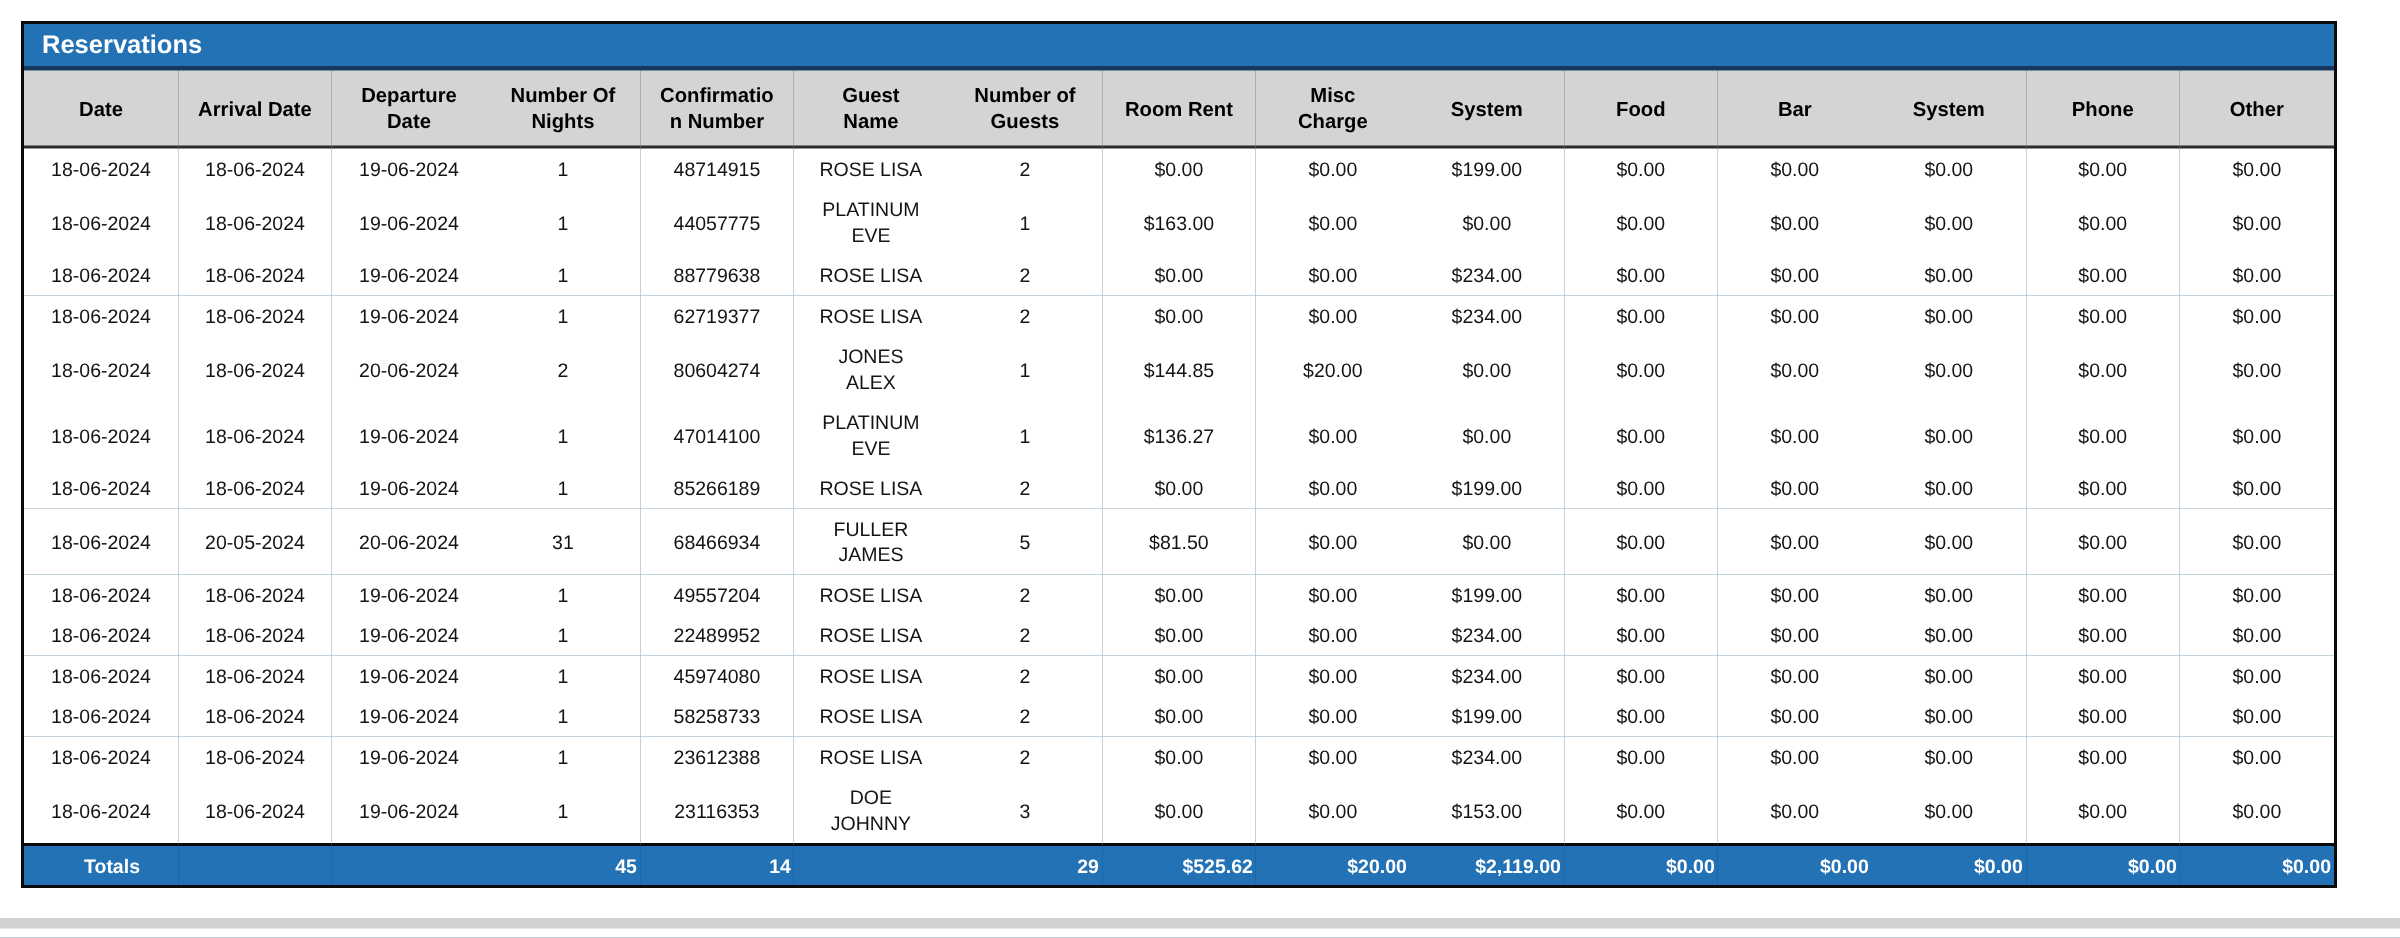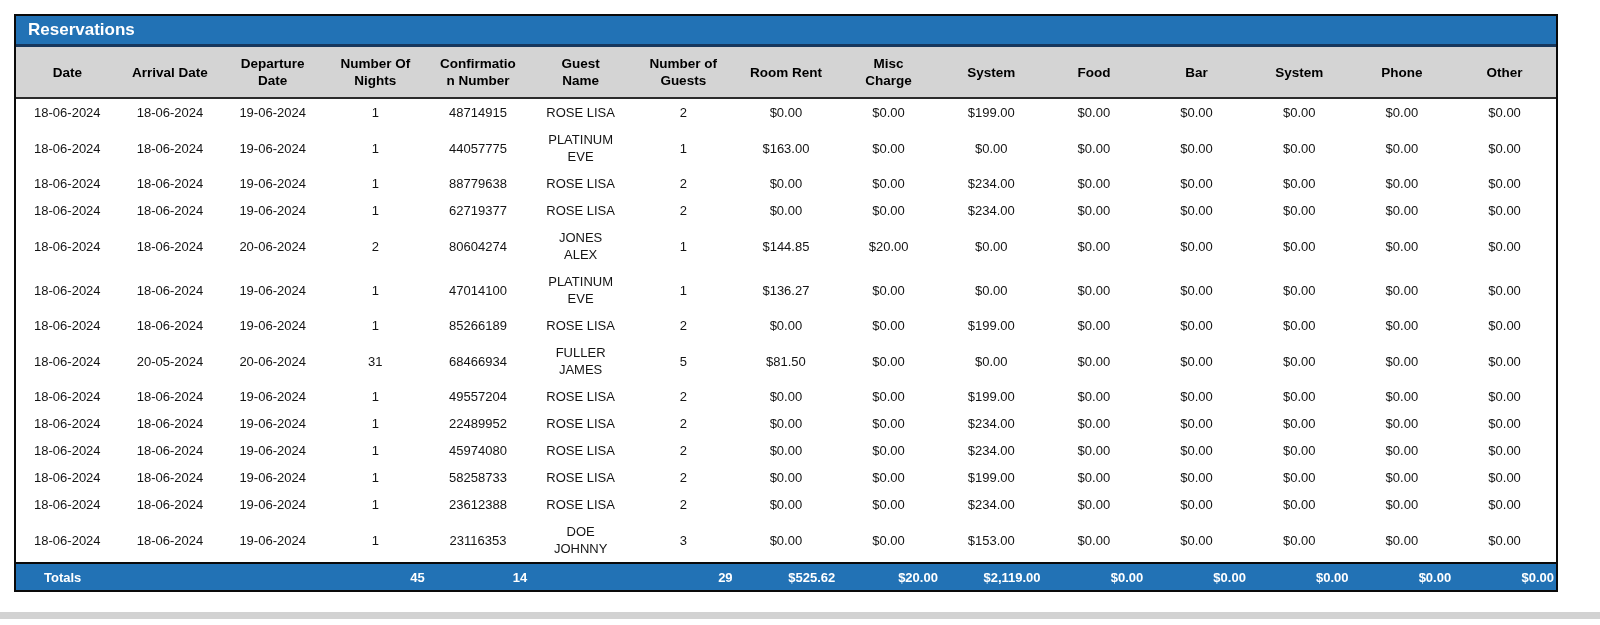--- a/index.html
+++ b/index.html
@@ -64,21 +64,21 @@
     font-weight: bold;
     font-size: 13px;
     text-align: right;
     vertical-align: middle;
     height: 24px;
     padding: 1px 2px;
     border-top: 2px solid #0a0a0a;
   }
   table.report-grid tfoot td.totals-label {
     text-align: left;
-    padding-left: 28px;
+    padding-left: 40px;
   }
 
   .bottom-strip {
     position: absolute;
     left: 0; top: 612px;
     width: 1600px; height: 7px;
     background: #d2d2d2;
   }
 </style>
 </head>

